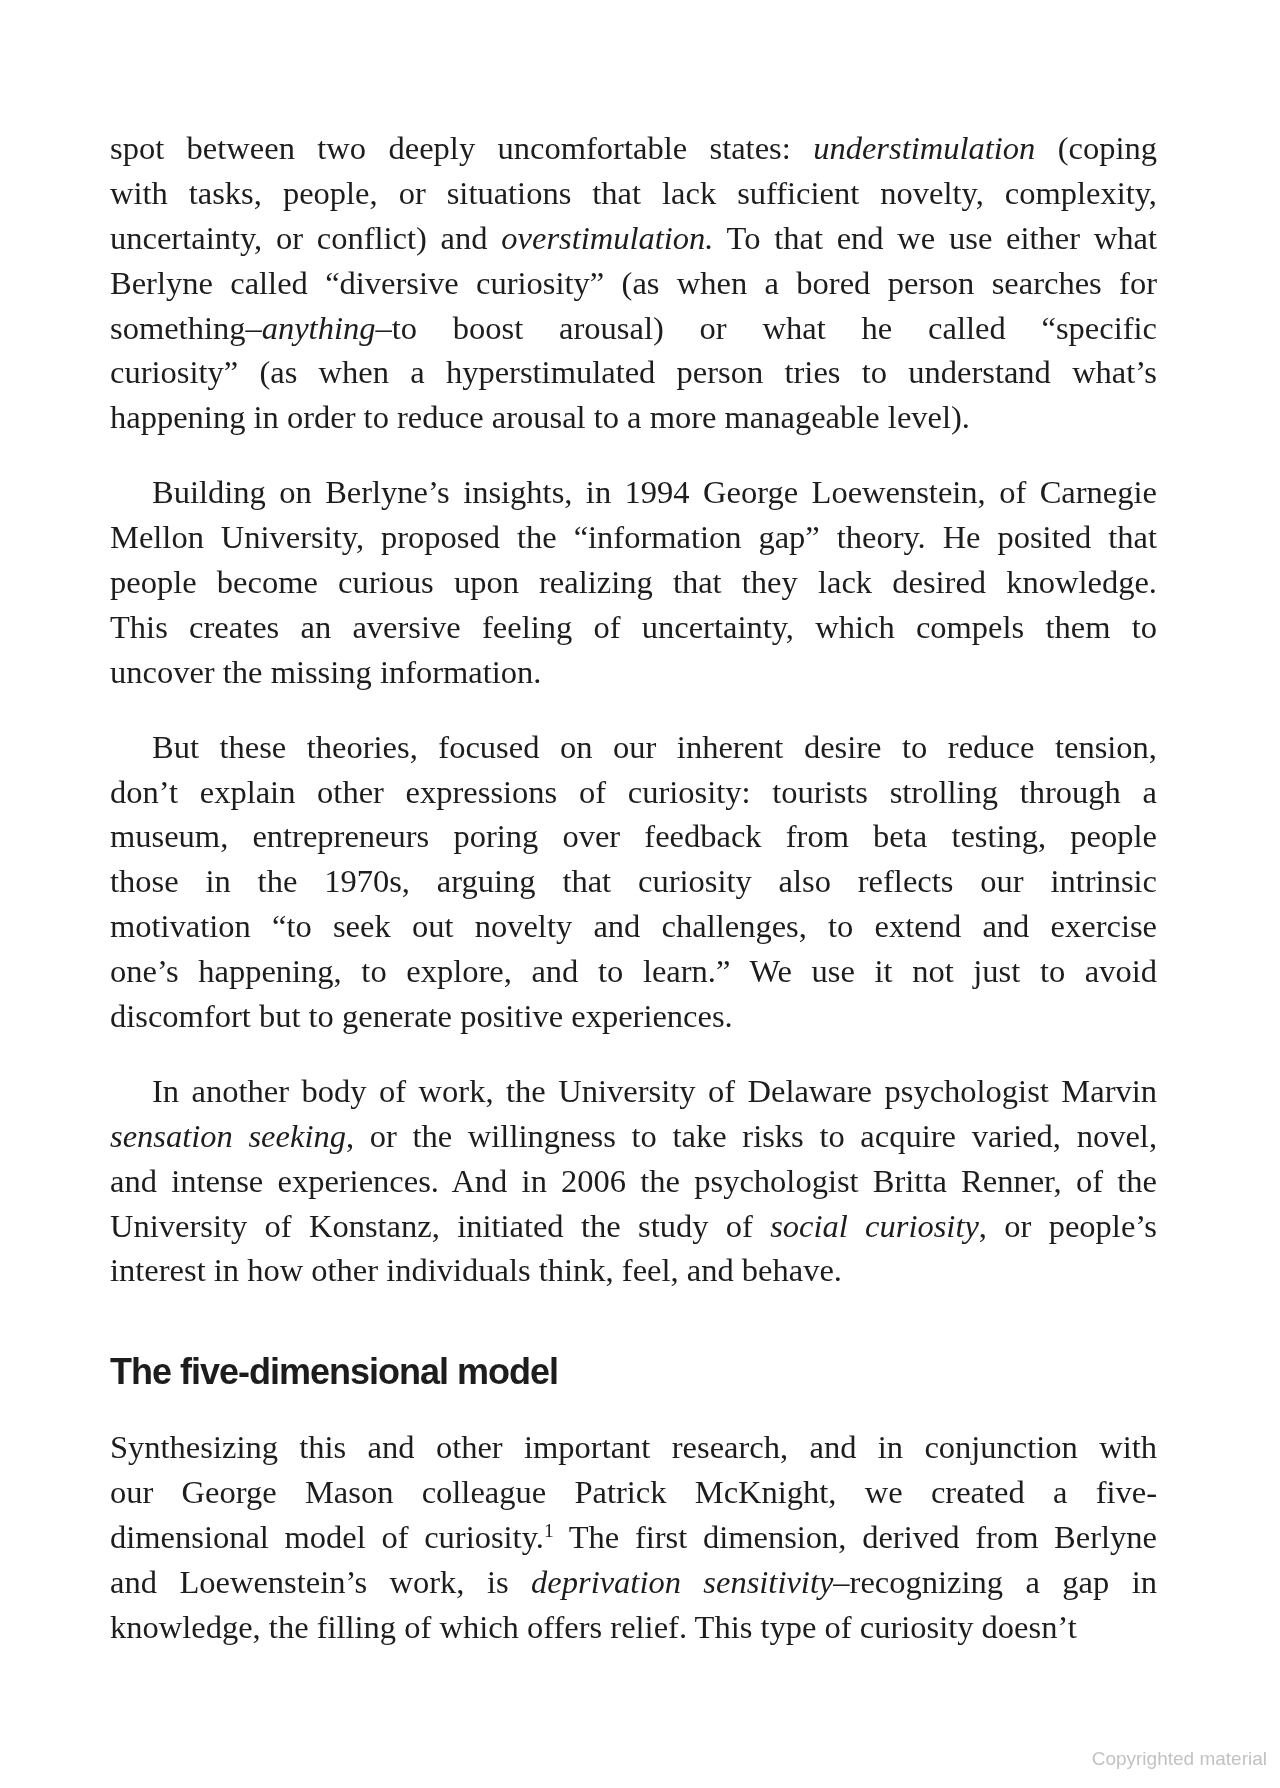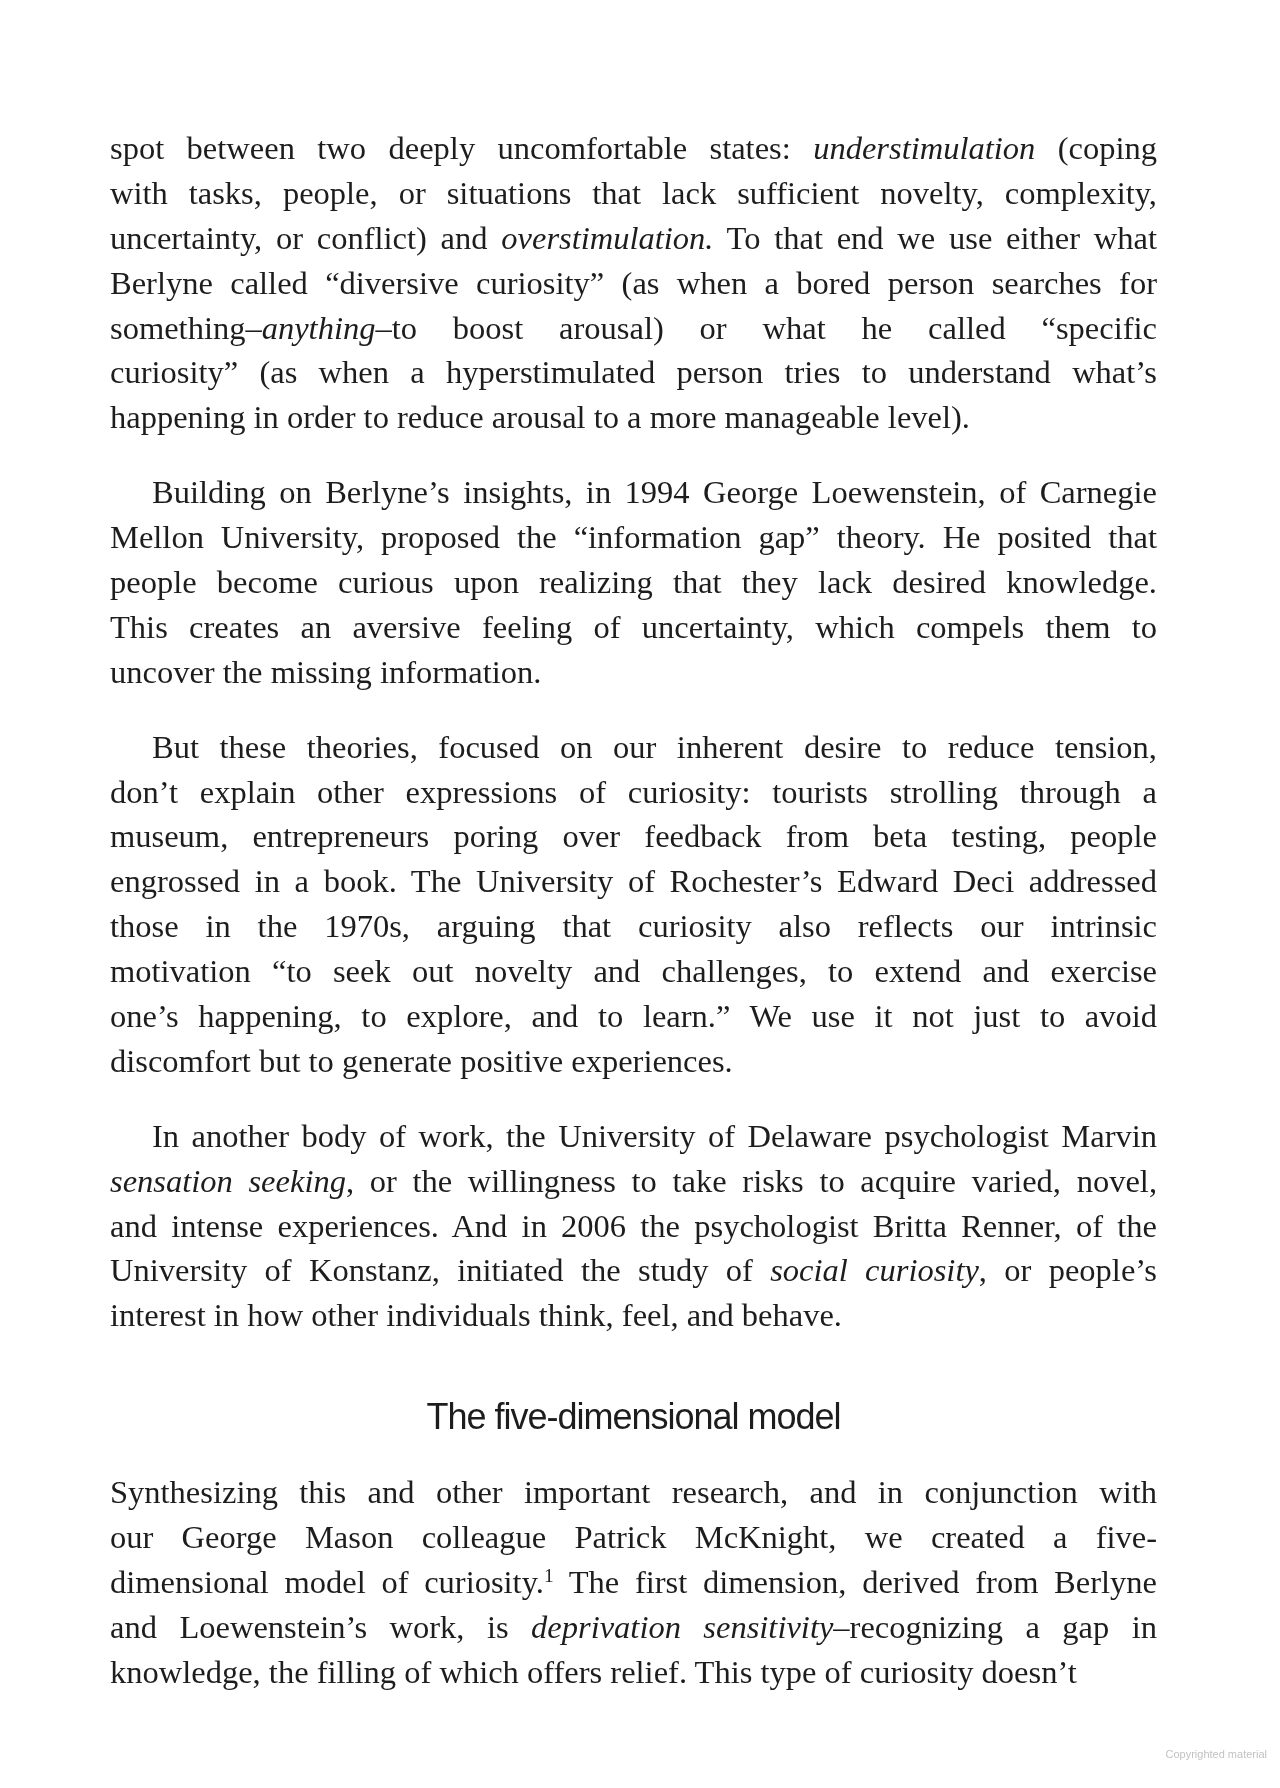--- a/index.html
+++ b/index.html
@@ -35,32 +35,32 @@
   .line i { font-style: italic; }
   .sup {
     font-size: 0.6em;
     position: relative;
     top: -0.55em;
     line-height: 0;
   }
   .heading {
     margin: 56px 0 30px 0;
     font-family: "Liberation Sans", "DejaVu Sans", sans-serif;
-    font-weight: 400;
+    font-weight: 700;
     font-size: 36px;
     line-height: 46px;
     letter-spacing: -1px;
-    text-align: center;
+    text-align: left;
     color: #1d1d1d;
   }
   .watermark {
     position: absolute;
     top: 1748px; right: 13px;
     font-family: "Liberation Sans", "DejaVu Sans", sans-serif;
-    font-size: 11px;
+    font-size: 19px;
     color: #c2c2c2;
   }
 </style>
 </head>
 <body>
 
 <div class="page">
   <div class="text-body">
     <div id="pg-top">
         <div class="line"><span>spot between two deeply uncomfortable states: </span><i>understimulation</i><span> (coping</span></div>
@@ -71,21 +71,20 @@
         <div class="line"><span>curiosity” (as when a hyperstimulated person tries to understand what’s</span></div>
         <div class="line last"><span>happening in order to reduce arousal to a more manageable level).</span></div>
         <div class="line indent"><span>Building on Berlyne’s insights, in 1994 George Loewenstein, of Carnegie</span></div>
         <div class="line"><span>Mellon University, proposed the “information gap” theory. He posited that</span></div>
         <div class="line"><span>people become curious upon realizing that they lack desired knowledge.</span></div>
         <div class="line"><span>This creates an aversive feeling of uncertainty, which compels them to</span></div>
         <div class="line last"><span>uncover the missing information.</span></div>
         <div class="line indent"><span>But these theories, focused on our inherent desire to reduce tension,</span></div>
         <div class="line"><span>don’t explain other expressions of curiosity: tourists strolling through a</span></div>
         <div class="line"><span>museum, entrepreneurs poring over feedback from beta testing, people</span></div>
-        <div class="line"><span>engrossed in a book. The University of Rochester’s Edward Deci addressed</span></div>
         <div class="line"><span>those in the 1970s, arguing that curiosity also reflects our intrinsic</span></div>
         <div class="line"><span>motivation “to seek out novelty and challenges, to extend and exercise</span></div>
         <div class="line"><span>one’s happening, to explore, and to learn.” We use it not just to avoid</span></div>
         <div class="line last"><span>discomfort but to generate positive experiences.</span></div>
         <div class="line indent"><span>In another body of work, the University of Delaware psychologist Marvin</span></div>
         <div class="line"><i>sensation seeking</i><span>, or the willingness to take risks to acquire varied, novel,</span></div>
         <div class="line"><span>and intense experiences. And in 2006 the psychologist Britta Renner, of the</span></div>
         <div class="line"><span>University of Konstanz, initiated the study of </span><i>social curiosity</i><span>, or people’s</span></div>
         <div class="line last"><span>interest in how other individuals think, feel, and behave.</span></div>
       </div>

